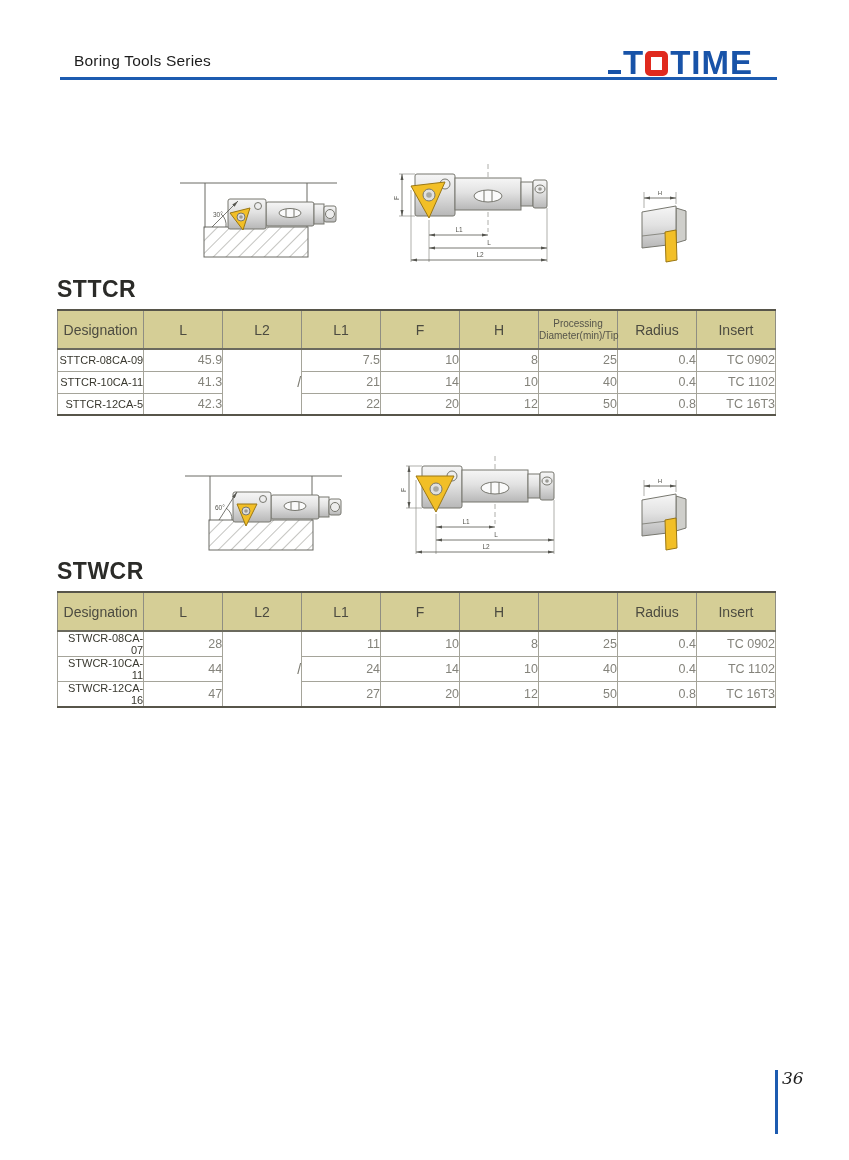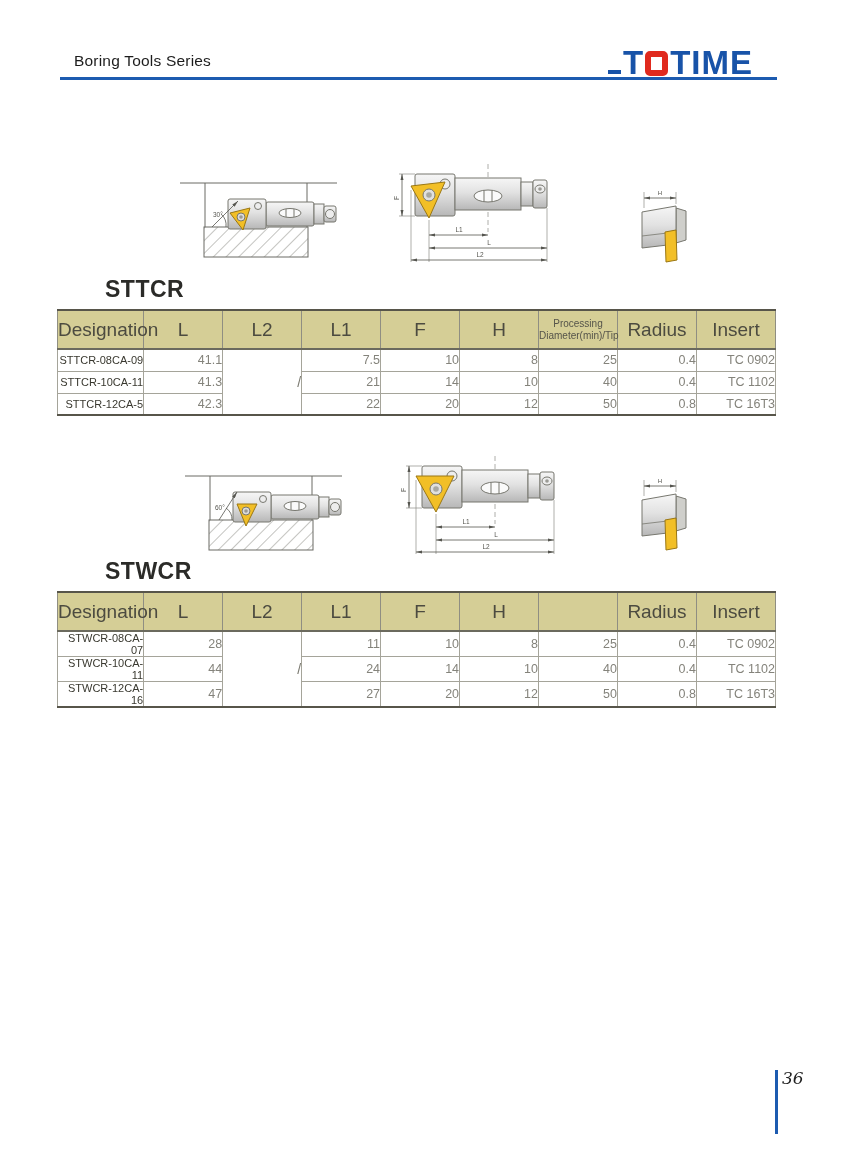--- a/index.html
+++ b/index.html
@@ -10,25 +10,25 @@
     font-family:"Liberation Sans", sans-serif;
   }
   
   .series-title { position:absolute; left:74px; top:52px; font-size:15.5px; color:#1c1c1c; letter-spacing:0.2px; }
   .header-rule  { position:absolute; left:60px; top:77px; width:717px; height:3px; background:#1d5bb0; }
   .logo { position:absolute; left:608px; top:42px; height:36px; display:flex; align-items:flex-end; }
   .logo-dash { width:13px; height:4px; background:#1853a8; margin:0 2px 4px 0; }
   .logo-letter { font-size:33px; line-height:30px; font-weight:bold; color:#1853a8; letter-spacing:1px; }
   .logo-o { width:23px; height:25px; border:6px solid #e02a1e; border-radius:5px; margin:0 2px 2px 1px; background:#fff; }
   
-  .sec-title { position:absolute; left:57px; font-size:23px; font-weight:bold; color:#2b2b28; letter-spacing:0.5px;margin-left:48px; }
+  .sec-title { position:absolute; left:57px; font-size:23px; font-weight:bold; color:#2b2b28; letter-spacing:0.5px; }
   
   .spec-table { position:absolute; left:57px; width:719px; border-collapse:collapse; table-layout:fixed;
                 border-top:2px solid #57554a; border-bottom:2px solid #57554a; }
-  .spec-table th { background:#d5ce96; color:#4c4b40; font-weight:normal; font-size:19px;
+  .spec-table th { background:#d5ce96; color:#4c4b40; font-weight:normal; font-size:14px;
                    height:39px; border:1px solid #8f8e82; border-bottom:2px solid #6b6a5e; text-align:center; }
   .spec-table th.proc { font-size:10px; line-height:1.15; color:#55544a;margin-left:36px; }
   .spec-table td { border:1px solid #a5a49a; font-size:12.5px; color:#84837b; text-align:right; height:22px; }
   .spec-table td.des { font-size:11px; color:#39382f; }
   .spec-table td.slash { font-size:14px; color:#7c7b72; }
   .col-des { width:12%; }
   
   .drawing { position:absolute; }
   .drawing svg text { font-family:"Liberation Sans", sans-serif; fill:#55554f; }
   
@@ -161,21 +161,21 @@
           <div>Processing</div>
           <div>Diameter(min)/Tip</div>
         </th>
         <th>Radius</th>
         <th>Insert</th>
       </tr>
     </thead>
     <tbody>
       <tr>
         <td class="des">STTCR-08CA-09</td>
-        <td>41.1</td>
+        <td>45.9</td>
         <td class="slash" rowspan="3">/</td>
         <td>7.5</td>
         <td>10</td>
         <td>8</td>
         <td>25</td>
         <td>0.4</td>
         <td>TC 0902</td>
       </tr>
       <tr>
         <td class="des">STTCR-10CA-11</td>

